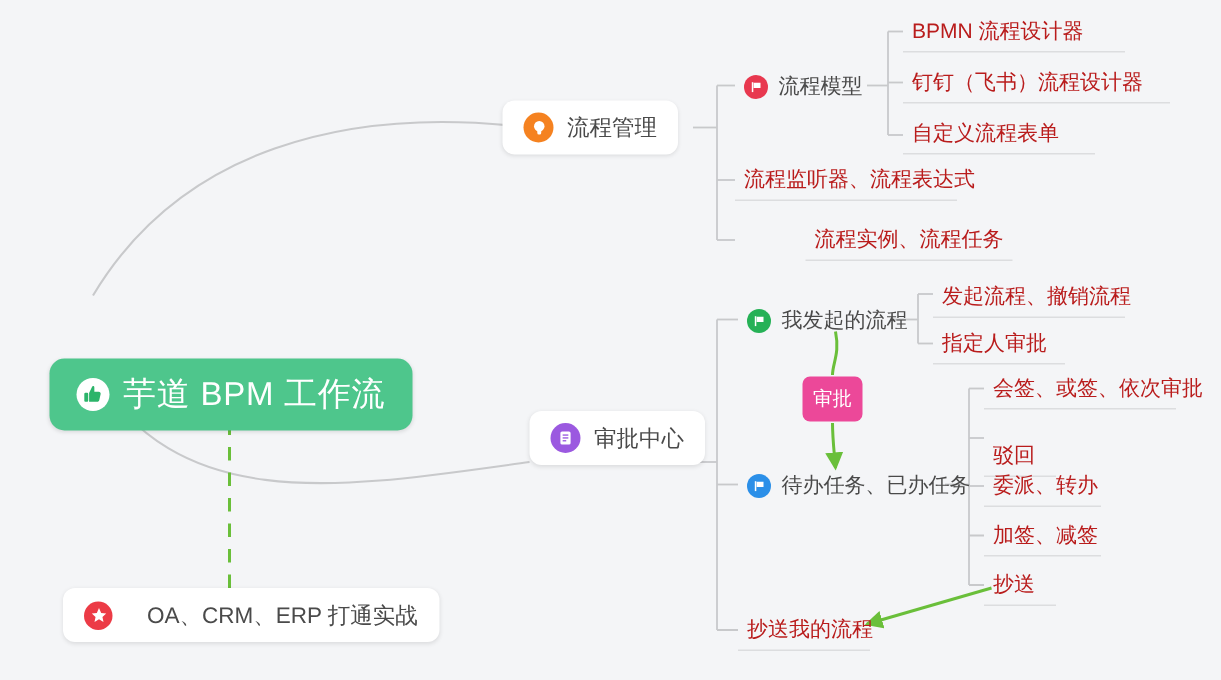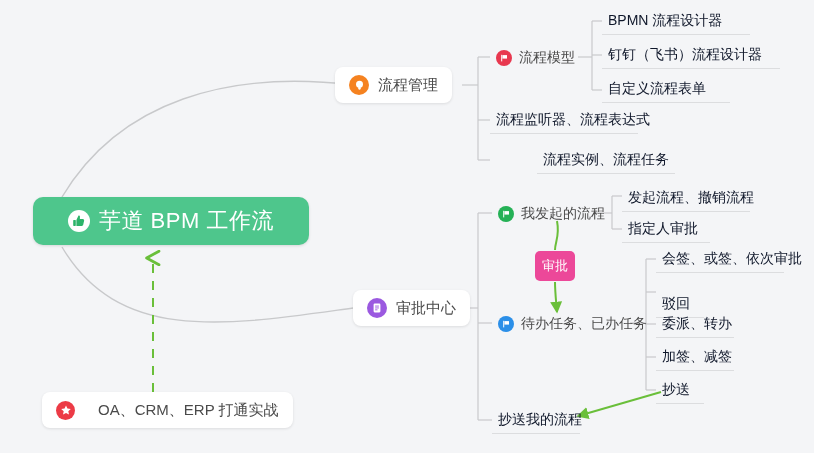--- a/index.html
+++ b/index.html
@@ -12,24 +12,25 @@
   }
   #canvas{position:absolute;left:0;top:0;width:814px;height:453px;}
   .layer-svg{position:absolute;left:0;top:0;width:814px;height:453px;pointer-events:none;}
 
   
   .root-node{
     position:absolute;
     display:flex;align-items:center;
     box-sizing:border-box;
     border-radius:10px;
-    padding:0 35px;
+    padding:0 18px;
     height:48px;
     background:#4ec68c;
     box-shadow:0 1px 3px rgba(0,0,0,.12);
+    margin-top:42px;
   }
   .root-node .root-label{
     color:#ffffff;
     font-size:22px;
     letter-spacing:.5px;
     white-space:nowrap;
   }
 
   
   .card-node{
@@ -48,21 +49,21 @@
     white-space:nowrap;
   }
 
   
   .text-node{
     position:absolute;
     display:flex;align-items:center;
     box-sizing:border-box;
     height:27px;
     padding:0 6px;
-    color:#0f172a;
+    color:#b91c1c;
     font-size:14px;
     white-space:nowrap;
   }
   .text-node.ul{border-bottom:1px solid #dcdddf;}
 
   
   .flag-node{
     position:absolute;
     display:flex;align-items:center;gap:7px;
     box-sizing:border-box;
@@ -212,21 +213,21 @@
     <span>自定义流程表单</span>
   </div>
 
   <div class="text-node ul" style="left:490px;top:107px;width:148px;">
     <span>流程监听器、流程表达式</span>
   </div>
   <div class="text-node ul" style="left:490px;top:147px;width:138px;margin-left:47px;">
     <span>流程实例、流程任务</span>
   </div>
 
-  <div class="card-node" style="left:353px;top:290px;">
+  <div class="card-node" style="left:353px;top:274px;">
     <span class="ic ic-circle ic-doc">
       <svg width="12" height="12" viewBox="0 0 12 12">
         <rect x="2.6" y="1.6" width="6.8" height="8.8" rx="1.1" fill="#ffffff"></rect>
         <rect x="4.1" y="3.6" width="3.8" height="0.9" fill="#9b59e0"></rect>
         <rect x="4.1" y="5.5" width="3.8" height="0.9" fill="#9b59e0"></rect>
         <rect x="4.1" y="7.4" width="2.4" height="0.9" fill="#9b59e0"></rect>
       </svg>
     </span>
     <span class="card-label">审批中心</span>
   </div>

